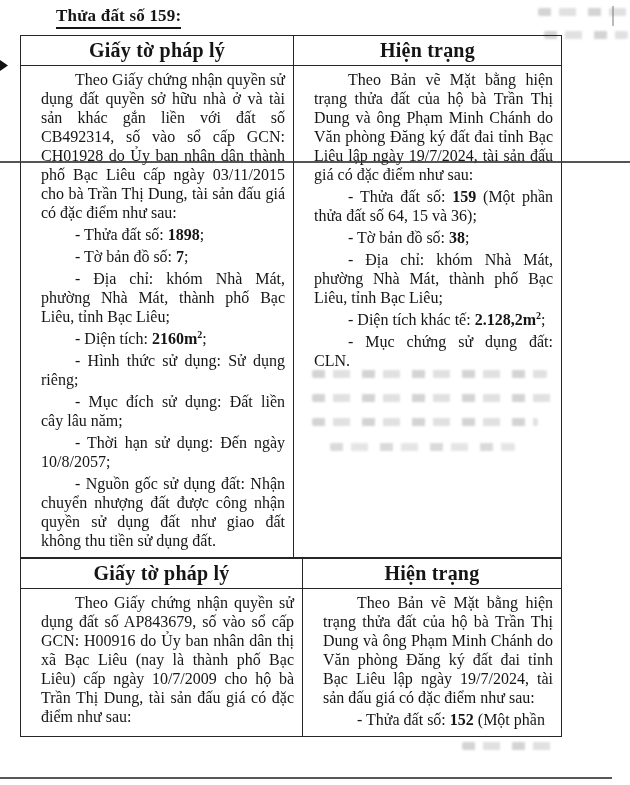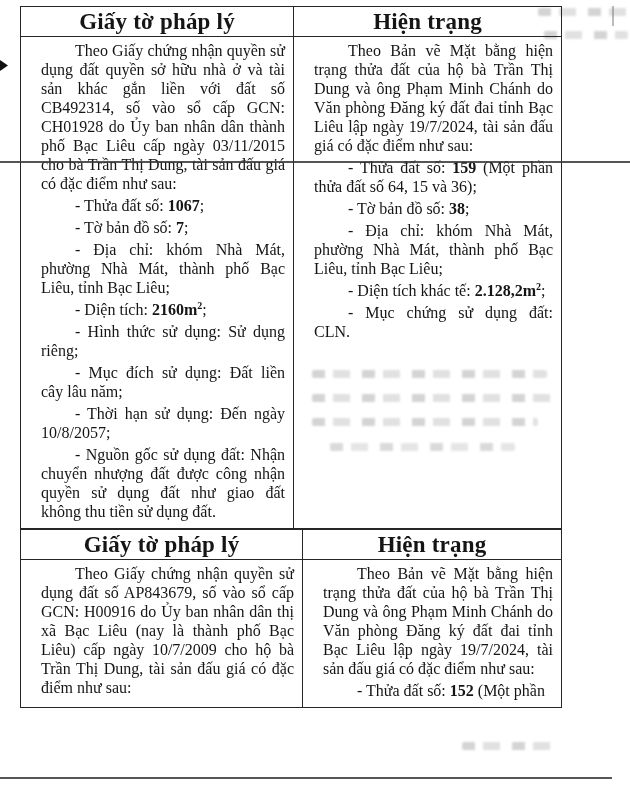--- a/index.html
+++ b/index.html
@@ -19,21 +19,21 @@
   }
   .title2{ margin-top:11px; }
 
   table.doc{
     border-collapse:collapse; table-layout:fixed;
     margin-left:20px; width:541px;
     background:transparent;
   }
   table.doc th, table.doc td{ border:1.6px solid #262626; }
   table.doc th{
-    height:27px; font-size:23px; font-weight:bold; text-align:center;
+    height:27px; font-size:20px; font-weight:bold; text-align:center;
     vertical-align:middle; padding:1px 4px; letter-spacing:.2px;
   }
   table.doc td{
     vertical-align:top; padding:4px 8px 7px 20px;
     font-size:16px; line-height:19px; text-align:justify;
   }
   td.tall{ min-height:160px; }
   .cell p{ margin:0; text-indent:34px; }
   .cell p.item{ margin-top:3px; }
   .cell b{ font-weight:bold; }
@@ -81,35 +81,36 @@
   <div class="artifact ghost g1"></div>
   <div class="artifact ghost g2"></div>
   <div class="artifact ghost g3"></div>
   <div class="artifact ghost g4"></div>
   <div class="artifact ghost g5"></div>
   <div class="artifact ghost g6"></div>
   <div class="artifact ghost g7"></div>
   <div class="artifact scan-line-bottom"></div>
 
   
+  <div class="section-title">Thửa đất số 159:</div>
 
   <table class="doc">
     <colgroup>
       <col style="width:273px">
       <col style="width:268px">
     </colgroup>
     <tbody>
         <tr>
       <th>Giấy tờ pháp lý</th>
       <th>Hiện trạng</th>
     </tr>
     <tr>
       <td class="cell">
         <p>Theo Giấy chứng nhận quyền sử dụng đất quyền sở hữu nhà ở và tài sản khác gắn liền với đất số CB492314, số vào sổ cấp GCN: CH01928 do Ủy ban nhân dân thành phố Bạc Liêu cấp ngày 03/11/2015 cho bà Trần Thị Dung, tài sản đấu giá có đặc điểm như sau:</p>
-        <p class="item"><span>- Thửa đất số: </span><b>1067</b><sup></sup><span>;</span></p>
+        <p class="item"><span>- Thửa đất số: </span><b>1898</b><sup></sup><span>;</span></p>
         <p class="item"><span>- Tờ bản đồ số: </span><b>7</b><sup></sup><span>;</span></p>
         <p class="item"><span>- Địa chỉ: khóm Nhà Mát, phường Nhà Mát, thành phố Bạc Liêu, tỉnh Bạc Liêu;</span></p>
         <p class="item"><span>- Diện tích: </span><b>2160m</b><sup>2</sup><span>;</span></p>
         <p class="item"><span>- Hình thức sử dụng: Sử dụng riêng;</span></p>
         <p class="item"><span>- Mục đích sử dụng: Đất liền cây lâu năm;</span></p>
         <p class="item"><span>- Thời hạn sử dụng: Đến ngày 10/8/2057;</span></p>
         <p class="item"><span>- Nguồn gốc sử dụng đất: Nhận chuyển nhượng đất được công nhận quyền sử dụng đất như giao đất không thu tiền sử dụng đất.</span></p>
       </td>
       <td class="cell">
         <p>Theo Bản vẽ Mặt bằng hiện trạng thửa đất của hộ bà Trần Thị Dung và ông Phạm Minh Chánh do Văn phòng Đăng ký đất đai tỉnh Bạc Liêu lập ngày 19/7/2024, tài sản đấu giá có đặc điểm như sau:</p>

